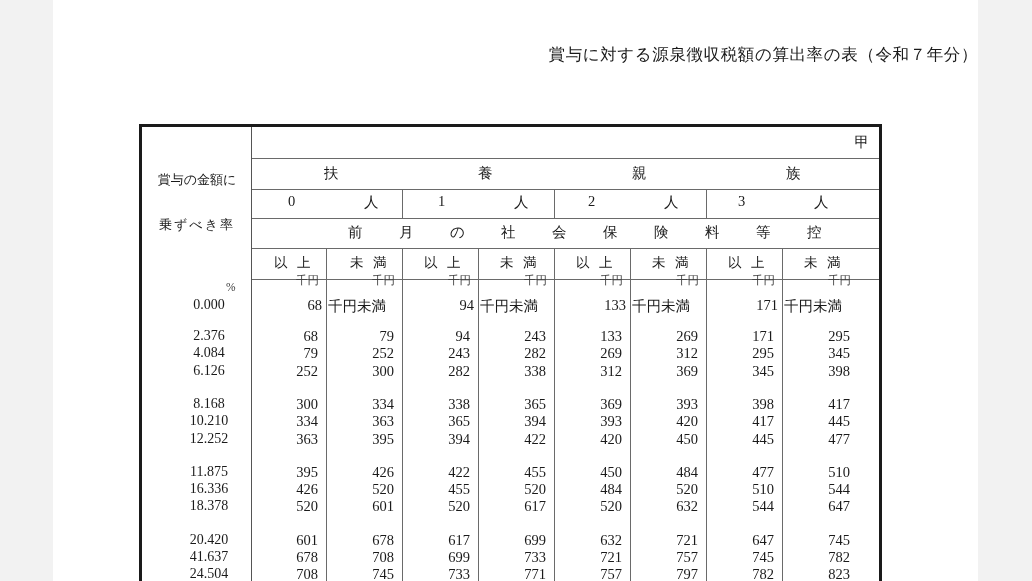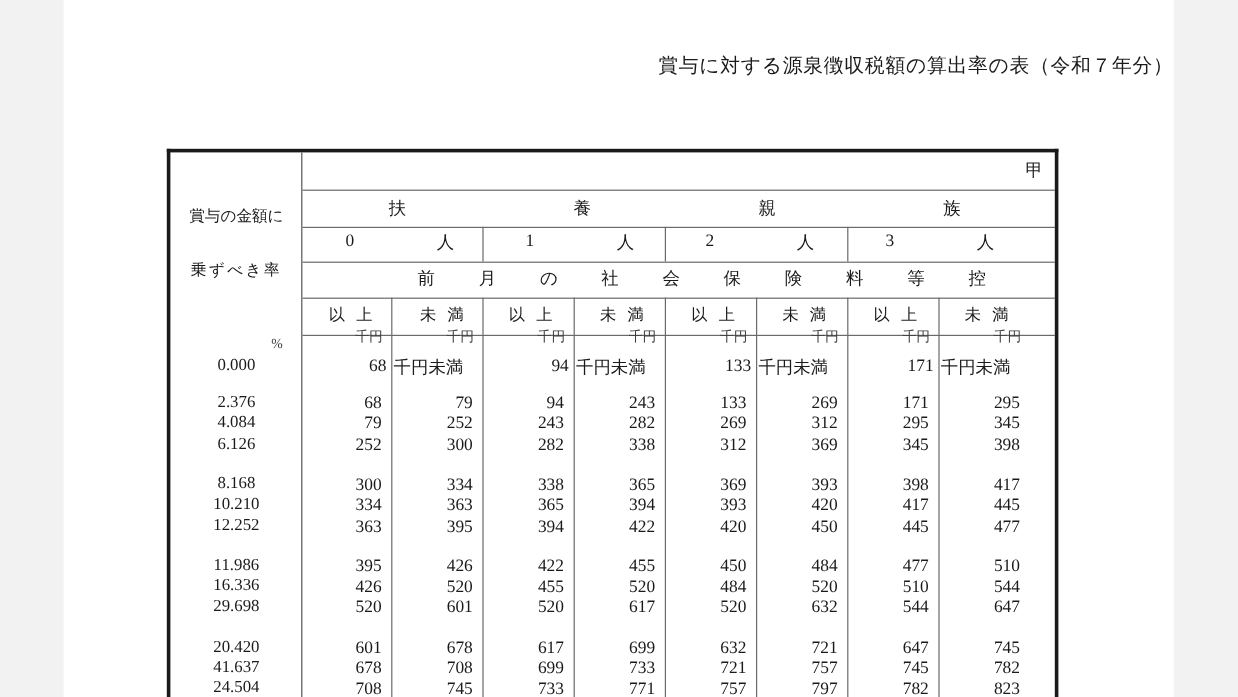--- a/index.html
+++ b/index.html
@@ -183,20 +183,21 @@
     font-size: 14.5px;
     white-space: nowrap;
   }
 
   .rate {
     position: absolute;
     width: 110px;
     text-align: center;
     font-size: 14px;
     white-space: nowrap;
+    padding-left: 12px;
   }
   .pct {
     position: absolute;
     font-size: 11.5px;
     color: #3a3a3a;
   }
 
   .num {
     position: absolute;
     font-size: 14.5px;
@@ -315,23 +316,23 @@
     <span class="pct" style="left:84px; top:154px">%</span>
     <span class="rate" style="top:170px">0.000</span>
 
     <div id="rate-col">
         <span class="rate" style="top: 201px;">2.376</span>
         <span class="rate" style="top: 218.3px;">4.084</span>
         <span class="rate" style="top: 235.6px;">6.126</span>
         <span class="rate" style="top: 268.9px;">8.168</span>
         <span class="rate" style="top: 286.2px;">10.210</span>
         <span class="rate" style="top: 303.5px;">12.252</span>
-        <span class="rate" style="top: 336.8px;">11.986</span>
+        <span class="rate" style="top: 336.8px;">11.875</span>
         <span class="rate" style="top: 354.1px;">16.336</span>
-        <span class="rate" style="top: 371.4px;">29.698</span>
+        <span class="rate" style="top: 371.4px;">18.378</span>
         <span class="rate" style="top: 404.7px;">20.420</span>
         <span class="rate" style="top: 422px;">41.637</span>
         <span class="rate" style="top: 439.3px;">24.504</span>
       </div>
     <div id="data-cells">
         <span class="num" style="top: 201px; left: 120px; width: 56px;">68</span>
         <span class="num" style="top: 201px; left: 196px; width: 56px;">79</span>
         <span class="num" style="top: 201px; left: 272px; width: 56px;">94</span>
         <span class="num" style="top: 201px; left: 348px; width: 56px;">243</span>
         <span class="num" style="top: 201px; left: 424px; width: 56px;">133</span>

